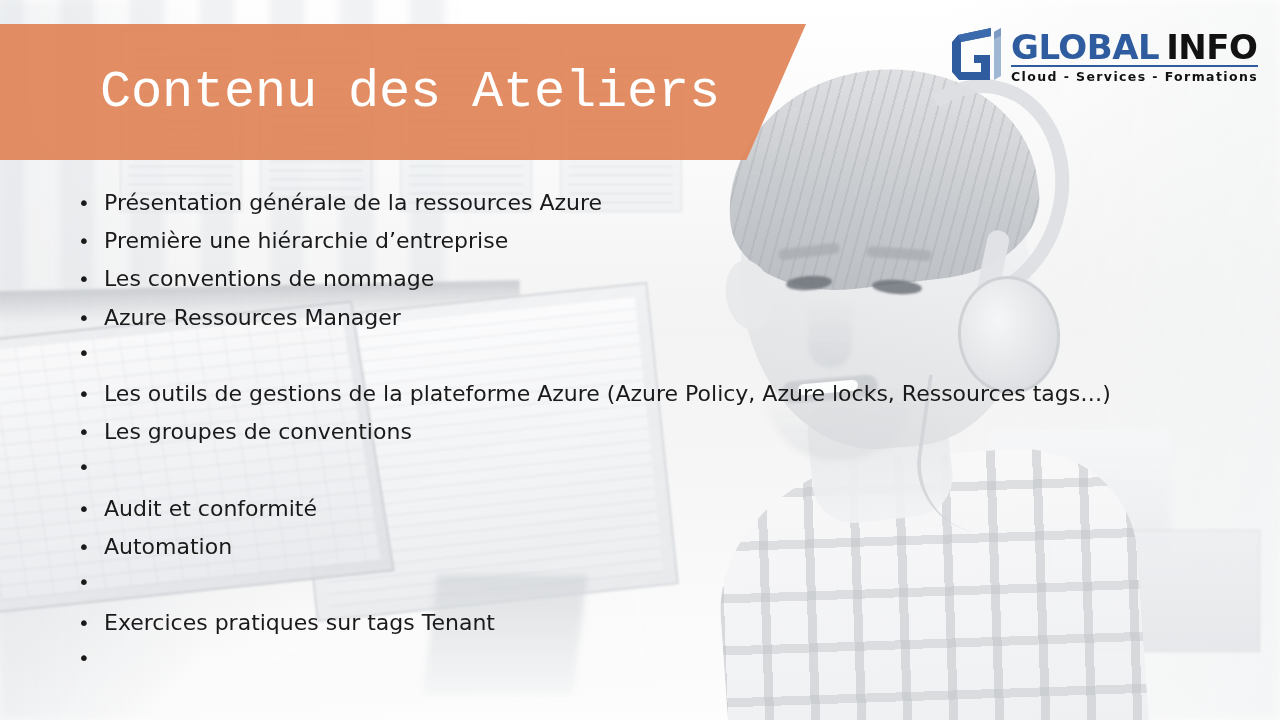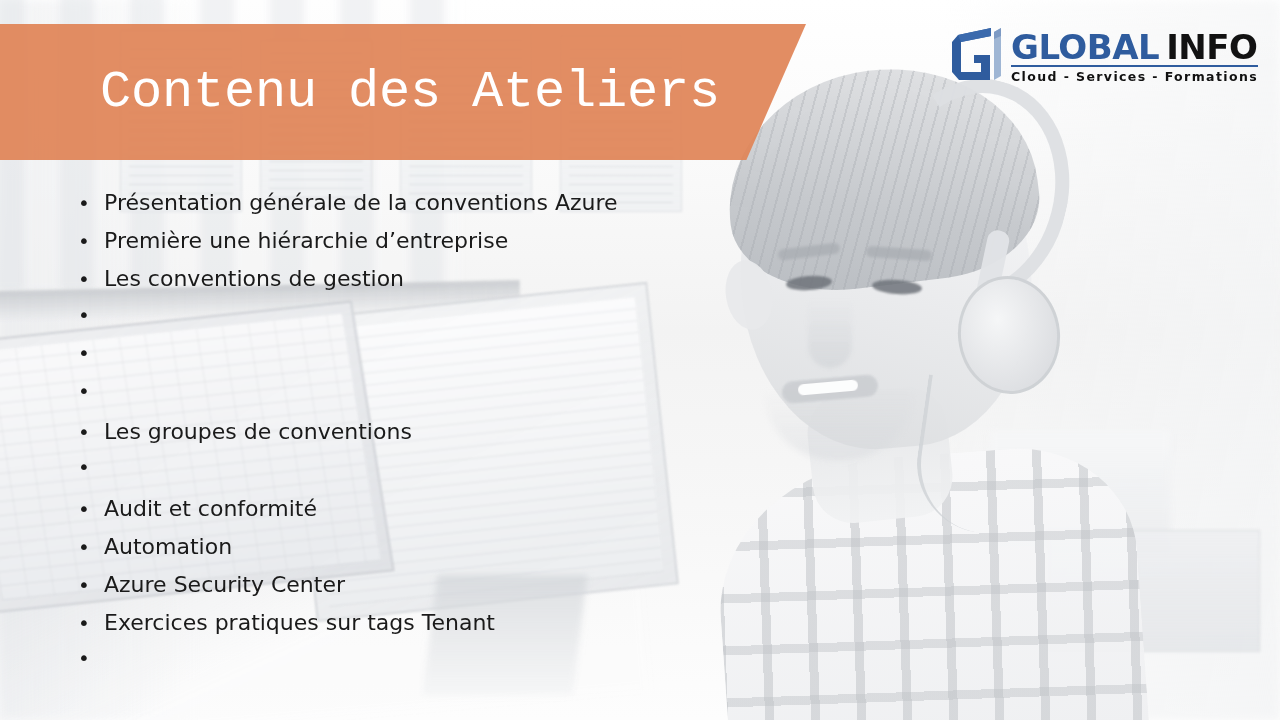--- a/index.html
+++ b/index.html
@@ -453,57 +453,58 @@
         <span class="logo-global">GLOBAL</span><span class="logo-info">INFO</span>
       </span>
       <span class="logo-rule"></span>
       <span class="logo-tag">Cloud - Services - Formations</span>
     </span>
   </div>
 
   <div class="bullets">
     <div class="bullet-row">
       <span class="bullet-dot">•</span>
-      <span class="bullet-label">Présentation générale de la conventions Azure</span>
+      <span class="bullet-label">Présentation générale de la ressources Azure</span>
     </div>
     <div class="bullet-row">
       <span class="bullet-dot">•</span>
       <span class="bullet-label">Première une hiérarchie d’entreprise</span>
     </div>
     <div class="bullet-row">
       <span class="bullet-dot">•</span>
-      <span class="bullet-label">Les conventions de gestion</span>
-    </div>
-    <div class="bullet-row">
-      <span class="bullet-dot">•</span>
-    </div>
-    <div class="bullet-row">
-      <span class="bullet-dot">•</span>
-    </div>
-    <div class="bullet-row">
-      <span class="bullet-dot">•</span>
+      <span class="bullet-label">Les conventions de nommage</span>
+    </div>
+    <div class="bullet-row">
+      <span class="bullet-dot">•</span>
+      <span class="bullet-label">Azure Ressources Manager</span>
+    </div>
+    <div class="bullet-row">
+      <span class="bullet-dot">•</span>
+    </div>
+    <div class="bullet-row">
+      <span class="bullet-dot">•</span>
+      <span class="bullet-label">Les outils de gestions de la plateforme Azure (Azure Policy,  Azure locks, Ressources tags…)</span>
     </div>
     <div class="bullet-row">
       <span class="bullet-dot">•</span>
       <span class="bullet-label">Les groupes de conventions</span>
     </div>
     <div class="bullet-row">
       <span class="bullet-dot">•</span>
     </div>
     <div class="bullet-row">
       <span class="bullet-dot">•</span>
       <span class="bullet-label">Audit et conformité</span>
     </div>
     <div class="bullet-row">
       <span class="bullet-dot">•</span>
       <span class="bullet-label">Automation</span>
     </div>
     <div class="bullet-row">
       <span class="bullet-dot">•</span>
-      <span class="bullet-label">Azure Security Center</span>
     </div>
     <div class="bullet-row">
       <span class="bullet-dot">•</span>
       <span class="bullet-label">Exercices pratiques sur tags Tenant</span>
     </div>
     <div class="bullet-row">
       <span class="bullet-dot">•</span>
     </div>
   </div>
 

